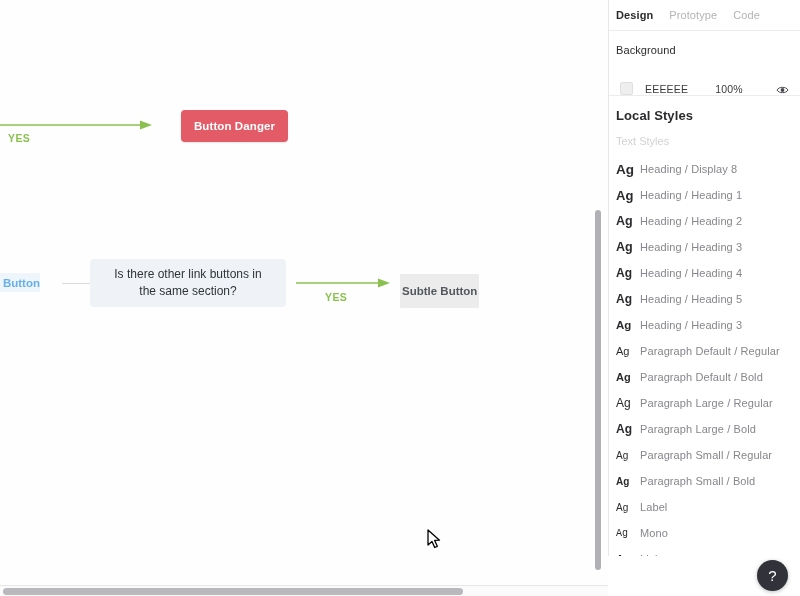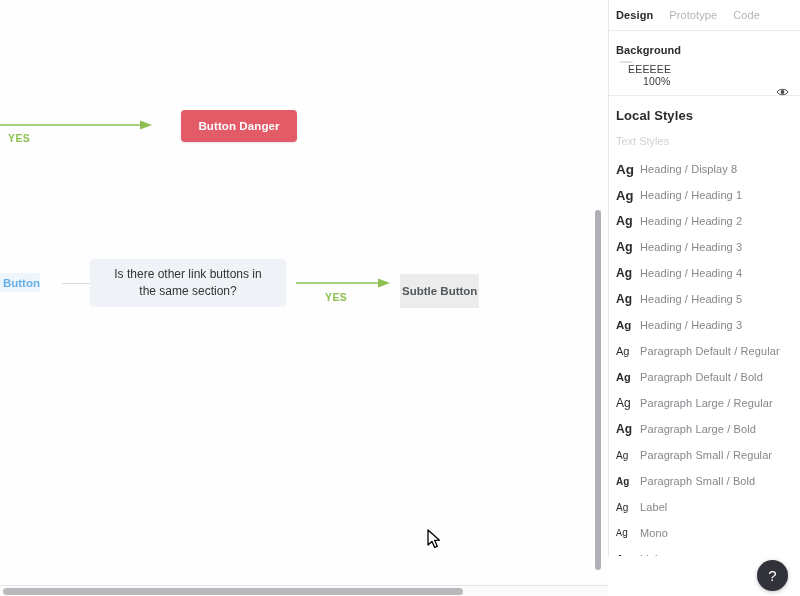--- a/index.html
+++ b/index.html
@@ -22,21 +22,21 @@
     left: 0; top: 0;
     width: 608px; height: 596px;
     background: #fefeff;
     overflow: hidden;
   }
 
   
   #btn-danger {
     position: absolute;
     left: 181px; top: 110px;
-    width: 116px; height: 32px;
+    width: 107px; height: 32px;
     background: #e25b66;
     border-radius: 4px;
     color: #ffffff;
     font-size: 11.5px;
     font-weight: bold;
     display: flex;
     align-items: center;
     justify-content: center;
     letter-spacing: .1px;
     box-shadow: 0 1px 2px rgba(0,0,0,.10);
@@ -185,30 +185,29 @@
     font-weight: bold;
   }
 
   
   #bg-section {
     padding: 13px 7px 0 7px;
     border-bottom: 1px solid #ececee;
   }
   #bg-title {
     font-size: 11px;
-    font-weight: bold;
+    font-weight: normal;
     color: #2b2b2e;
     letter-spacing: .1px;
   }
   #bg-row {
     display: flex;
-    align-items: flex-start;
+    align-items: flex-end;
     height: 34px;
     margin-top: 5px;
-    flex-direction: column;
   }
   #bg-swatch {
     width: 13px; height: 13px;
     background: #eeeeee;
     border: 1px solid #e0e0e2;
     border-radius: 2px;
     box-sizing: border-box;
     margin-left: 4px;
   }
   #bg-hex {

